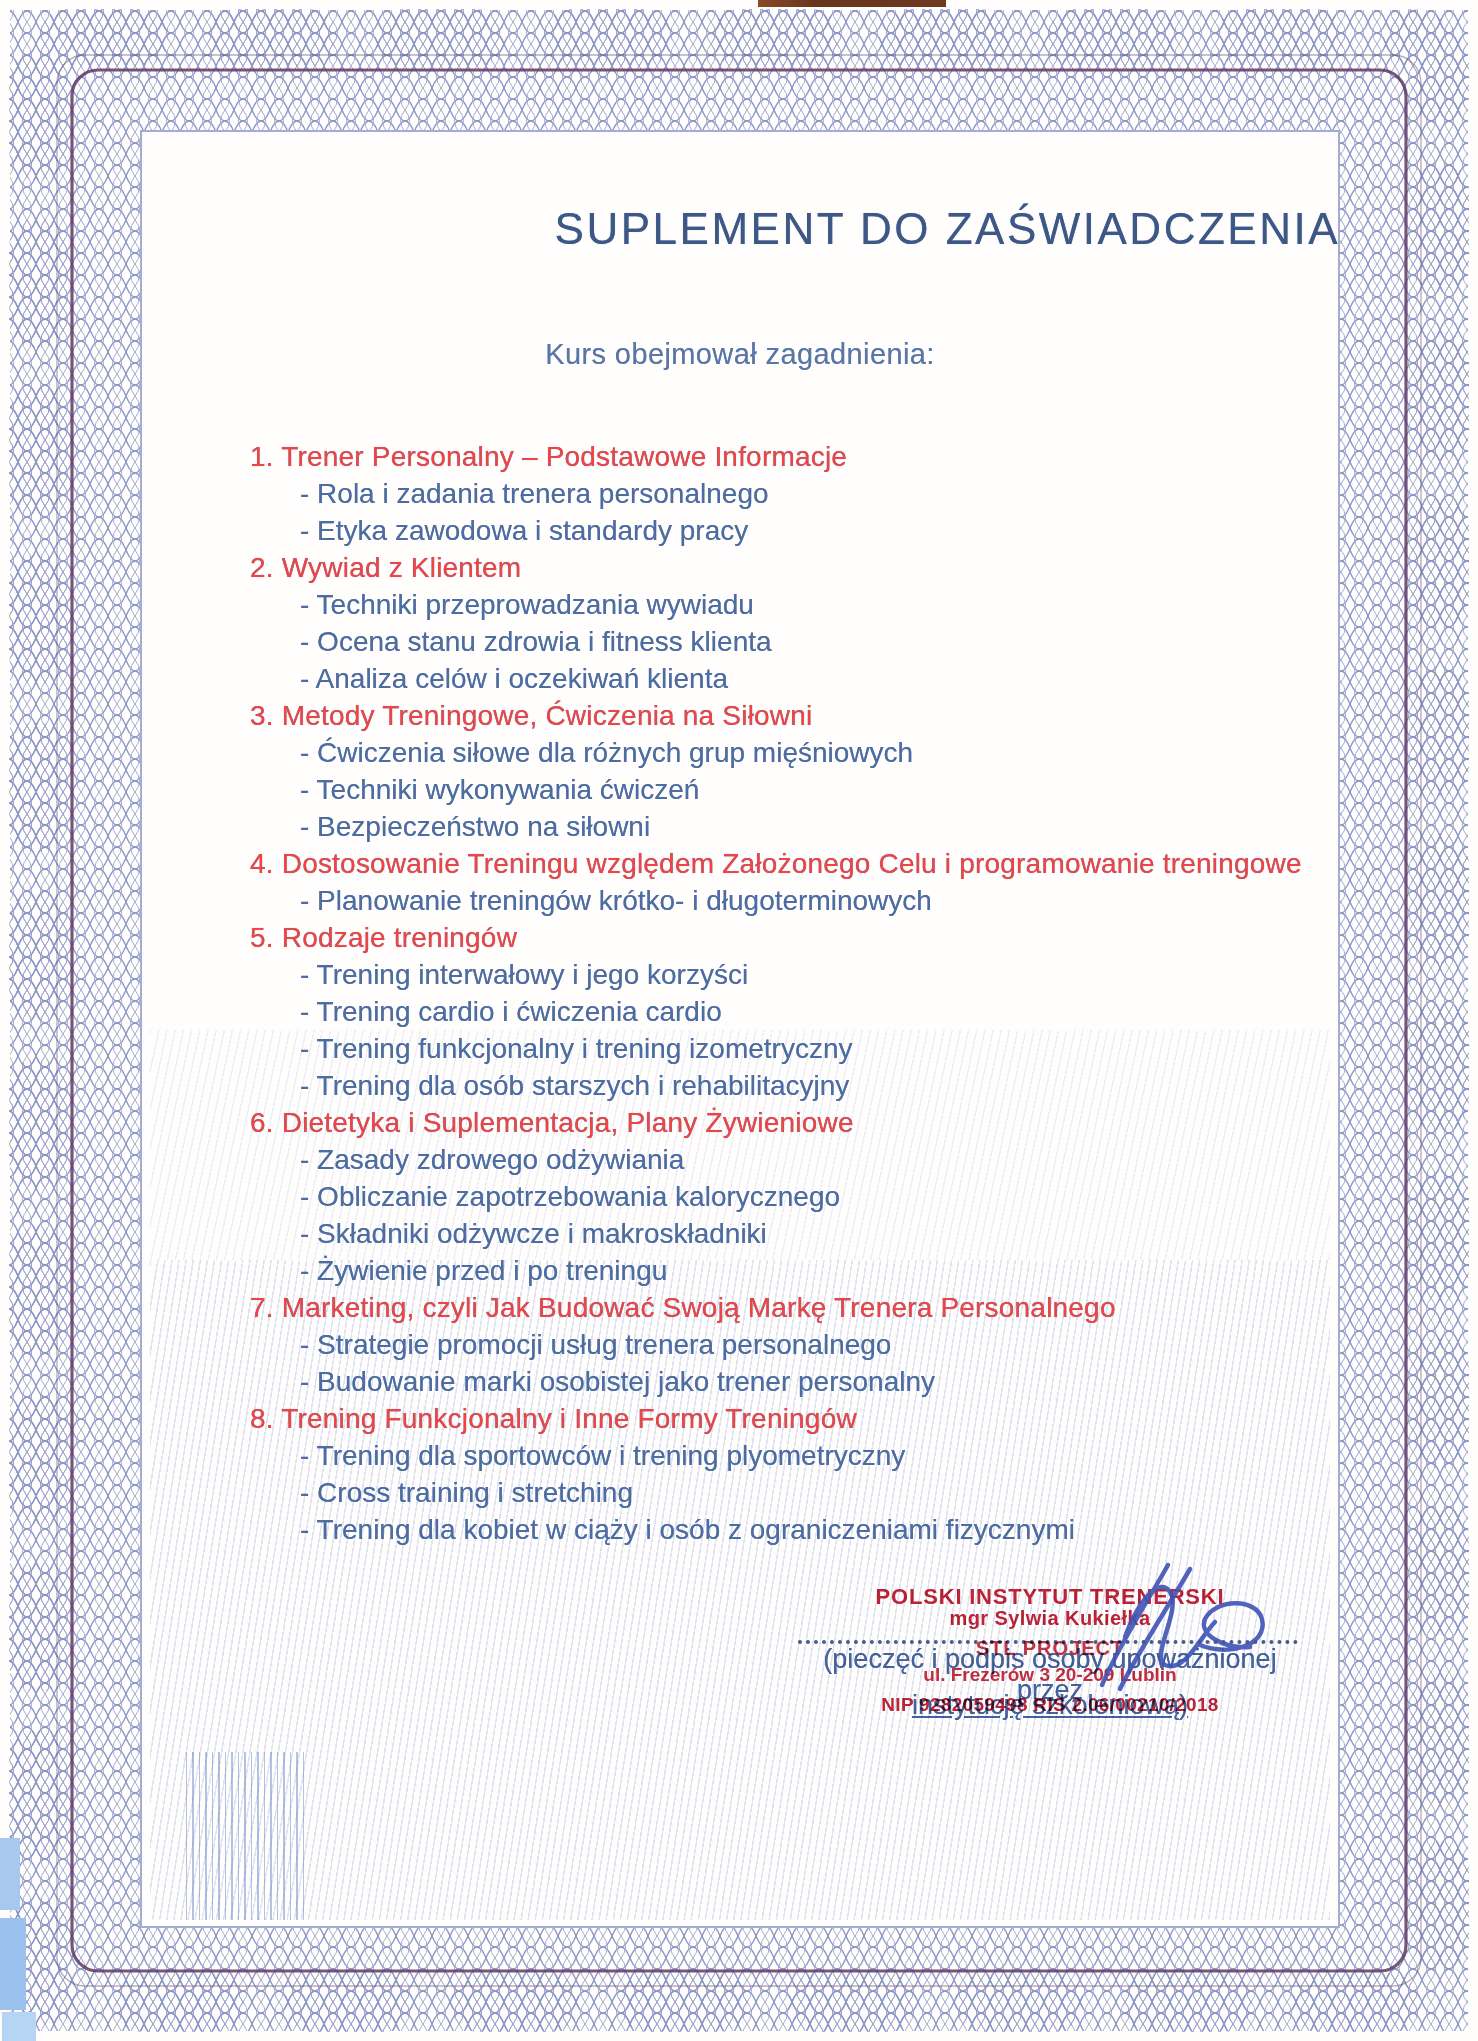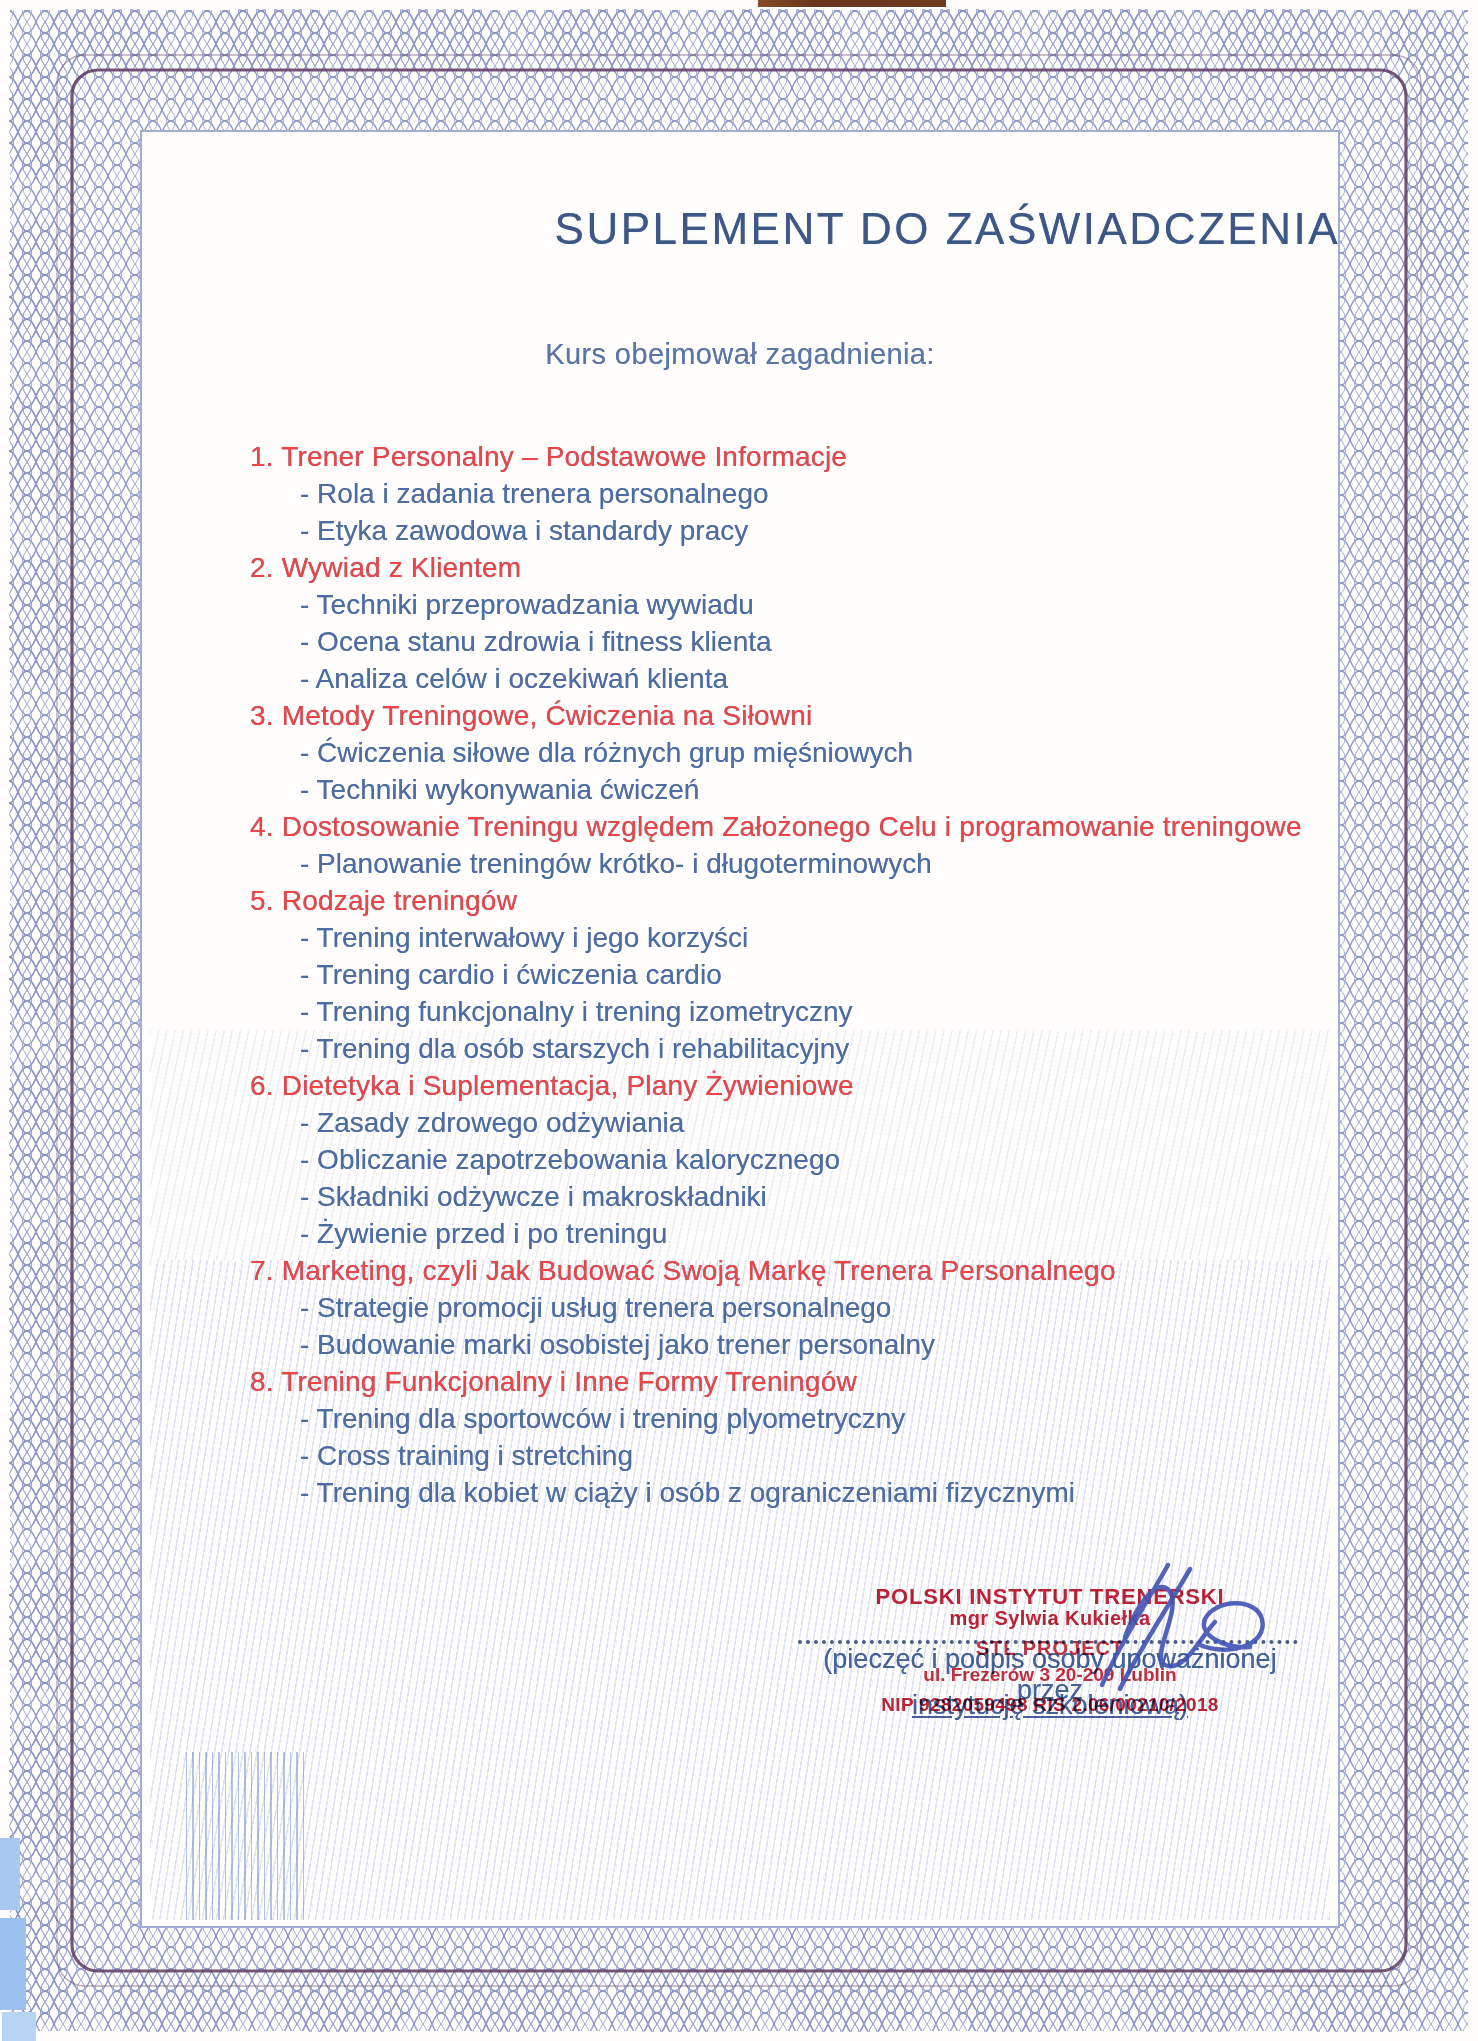--- a/index.html
+++ b/index.html
@@ -122,20 +122,21 @@
       <div class="t-h">1. Trener Personalny – Podstawowe Informacje</div>
       <div class="t-s">- Rola i zadania trenera personalnego</div>
       <div class="t-s">- Etyka zawodowa i standardy pracy</div>
       <div class="t-h">2. Wywiad z Klientem</div>
       <div class="t-s">- Techniki przeprowadzania wywiadu</div>
       <div class="t-s">- Ocena stanu zdrowia i fitness klienta</div>
       <div class="t-s">- Analiza celów i oczekiwań klienta</div>
       <div class="t-h">3. Metody Treningowe, Ćwiczenia na Siłowni</div>
       <div class="t-s">- Ćwiczenia siłowe dla różnych grup mięśniowych</div>
       <div class="t-s">- Techniki wykonywania ćwiczeń</div>
+      <div class="t-s">- Bezpieczeństwo na siłowni</div>
       <div class="t-h">4. Dostosowanie Treningu względem Założonego Celu i programowanie treningowe</div>
       <div class="t-s">- Planowanie treningów krótko- i długoterminowych</div>
       <div class="t-h">5. Rodzaje treningów</div>
       <div class="t-s">- Trening interwałowy i jego korzyści</div>
       <div class="t-s">- Trening cardio i ćwiczenia cardio</div>
       <div class="t-s">- Trening funkcjonalny i trening izometryczny</div>
       <div class="t-s">- Trening dla osób starszych i rehabilitacyjny</div>
       <div class="t-h">6. Dietetyka i Suplementacja, Plany Żywieniowe</div>
       <div class="t-s">- Zasady zdrowego odżywiania</div>
       <div class="t-s">- Obliczanie zapotrzebowania kalorycznego</div>

